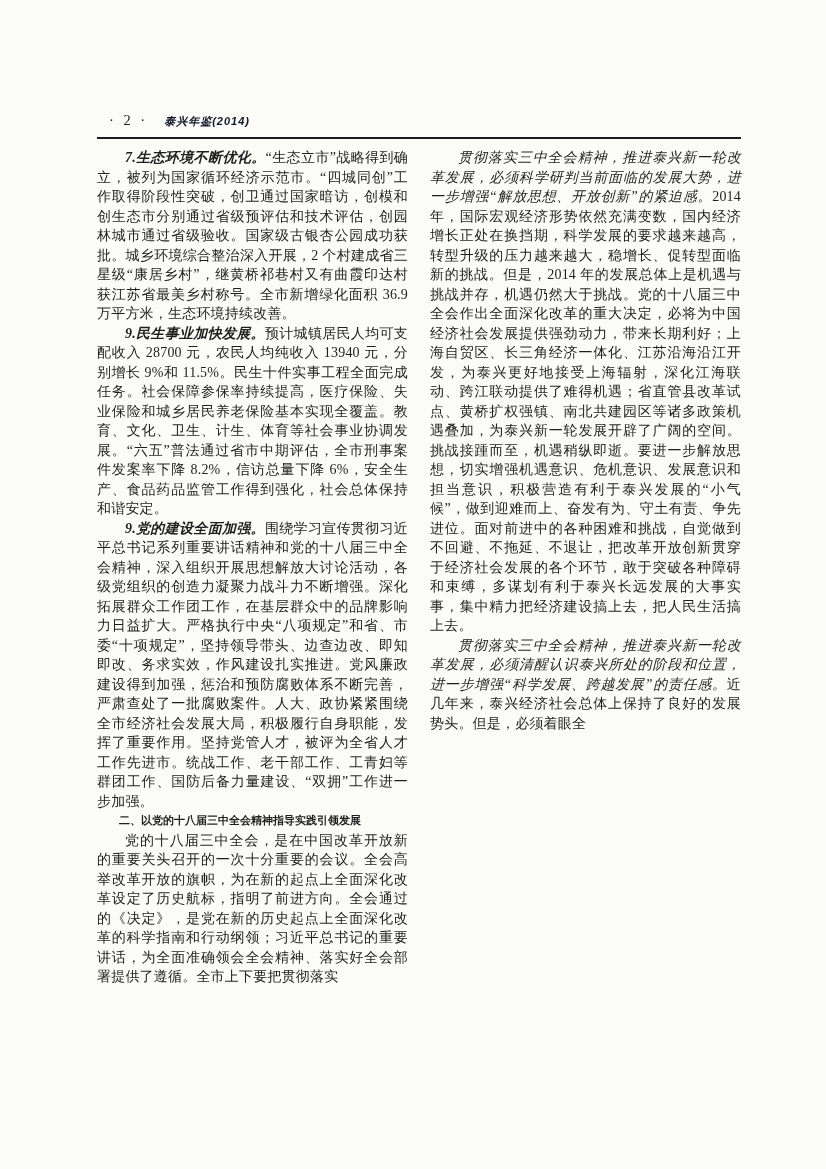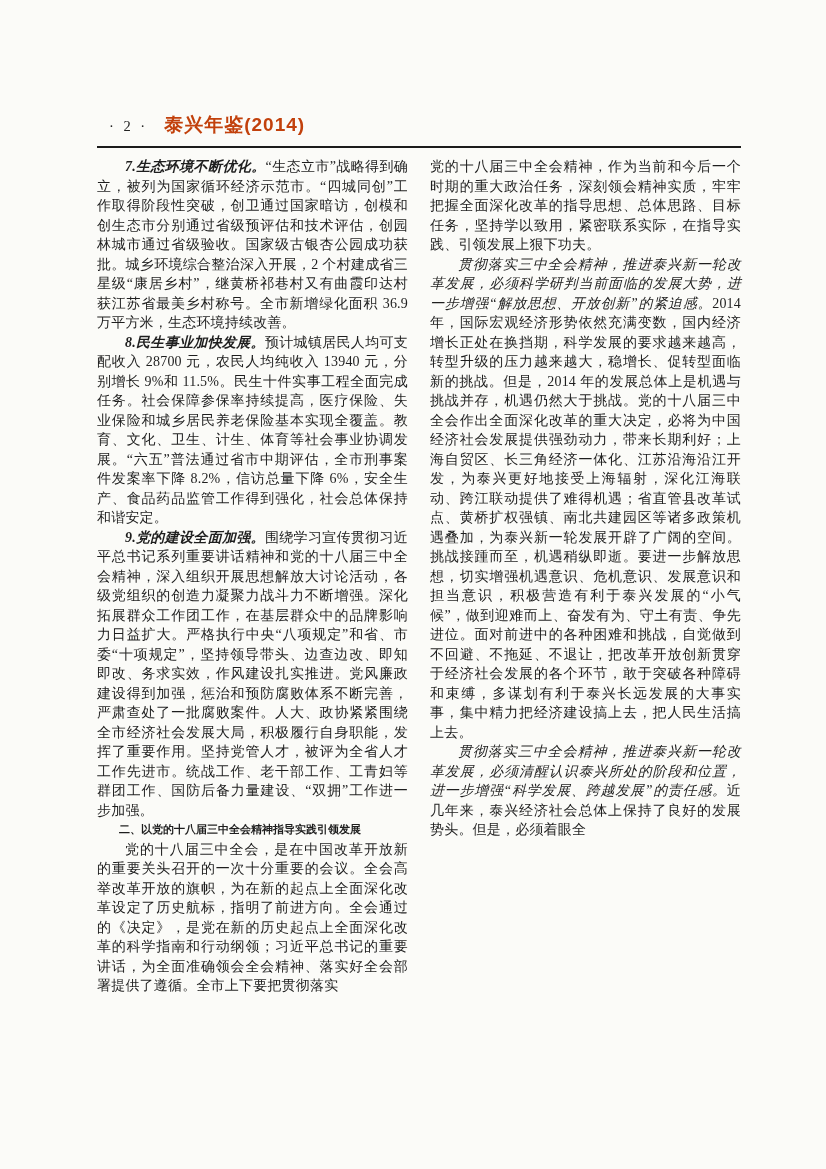--- a/index.html
+++ b/index.html
@@ -26,25 +26,26 @@
     padding-bottom: 8px;
     padding-left: 12px;
   }
   .pgnum {
     font-size: 14.5px;
     letter-spacing: 3px;
     color: #222;
     white-space: nowrap;
   }
   .booktitle {
-    font-size: 19px;
+    font-size: 11px;
     font-weight: bold;
     font-family: "Liberation Sans", sans-serif;
-    color: #c2410c;
+    color: #0f172a;
     letter-spacing: 1px;
+    font-style: italic;
   }
   .rule {
     height: 2px;
     background: #1b1b1b;
     width: 100%;
   }
   .cols {
     display: flex;
     gap: 22px;
     margin-top: 9px;
@@ -87,27 +88,26 @@
     <div class="hdr">
       <span class="pgnum">· 2 ·</span>
       <span class="booktitle">泰兴年鉴(2014)</span>
     </div>
     <div class="rule"></div>
 
     <div class="cols">
 
       <div class="col">
         <p><span class="lead">7.生态环境不断优化。</span><span>“生态立市”战略得到确立，被列为国家循环经济示范市。“四城同创”工作取得阶段性突破，创卫通过国家暗访，创模和创生态市分别通过省级预评估和技术评估，创园林城市通过省级验收。国家级古银杏公园成功获批。城乡环境综合整治深入开展，2 个村建成省三星级“康居乡村”，继黄桥祁巷村又有曲霞印达村获江苏省最美乡村称号。全市新增绿化面积 36.9 万平方米，生态环境持续改善。</span></p>
-        <p><span class="lead">8.民生事业加快发展。</span><span>预计城镇居民人均可支配收入 28700 元，农民人均纯收入 13940 元，分别增长 9%和 11.5%。民生十件实事工程全面完成任务。社会保障参保率持续提高，医疗保险、失业保险和城乡居民养老保险基本实现全覆盖。教育、文化、卫生、计生、体育等社会事业协调发展。“六五”普法通过省市中期评估，全市刑事案件发案率下降 8.2%，信访总量下降 6%，安全生产、食品药品监管工作得到强化，社会总体保持和谐安定。</span></p>
+        <p><span class="lead">9.民生事业加快发展。</span><span>预计城镇居民人均可支配收入 28700 元，农民人均纯收入 13940 元，分别增长 9%和 11.5%。民生十件实事工程全面完成任务。社会保障参保率持续提高，医疗保险、失业保险和城乡居民养老保险基本实现全覆盖。教育、文化、卫生、计生、体育等社会事业协调发展。“六五”普法通过省市中期评估，全市刑事案件发案率下降 8.2%，信访总量下降 6%，安全生产、食品药品监管工作得到强化，社会总体保持和谐安定。</span></p>
         <p><span class="lead">9.党的建设全面加强。</span><span>围绕学习宣传贯彻习近平总书记系列重要讲话精神和党的十八届三中全会精神，深入组织开展思想解放大讨论活动，各级党组织的创造力凝聚力战斗力不断增强。深化拓展群众工作团工作，在基层群众中的品牌影响力日益扩大。严格执行中央“八项规定”和省、市委“十项规定”，坚持领导带头、边查边改、即知即改、务求实效，作风建设扎实推进。党风廉政建设得到加强，惩治和预防腐败体系不断完善，严肃查处了一批腐败案件。人大、政协紧紧围绕全市经济社会发展大局，积极履行自身职能，发挥了重要作用。坚持党管人才，被评为全省人才工作先进市。统战工作、老干部工作、工青妇等群团工作、国防后备力量建设、“双拥”工作进一步加强。</span></p>
         <p class="sec-heading">二、以党的十八届三中全会精神指导实践引领发展</p>
         <p><span>党的十八届三中全会，是在中国改革开放新的重要关头召开的一次十分重要的会议。全会高举改革开放的旗帜，为在新的起点上全面深化改革设定了历史航标，指明了前进方向。全会通过的《决定》，是党在新的历史起点上全面深化改革的科学指南和行动纲领；习近平总书记的重要讲话，为全面准确领会全会精神、落实好全会部署提供了遵循。全市上下要把贯彻落实</span></p>
       </div>
 
       <div class="col">
-        <p class="noindent"><span>党的十八届三中全会精神，作为当前和今后一个时期的重大政治任务，深刻领会精神实质，牢牢把握全面深化改革的指导思想、总体思路、目标任务，坚持学以致用，紧密联系实际，在指导实践、引领发展上狠下功夫。</span></p>
         <p><span class="kai">贯彻落实三中全会精神，推进泰兴新一轮改革发展，必须科学研判当前面临的发展大势，进一步增强“解放思想、开放创新”的紧迫感。</span><span>2014 年，国际宏观经济形势依然充满变数，国内经济增长正处在换挡期，科学发展的要求越来越高，转型升级的压力越来越大，稳增长、促转型面临新的挑战。但是，2014 年的发展总体上是机遇与挑战并存，机遇仍然大于挑战。党的十八届三中全会作出全面深化改革的重大决定，必将为中国经济社会发展提供强劲动力，带来长期利好；上海自贸区、长三角经济一体化、江苏沿海沿江开发，为泰兴更好地接受上海辐射，深化江海联动、跨江联动提供了难得机遇；省直管县改革试点、黄桥扩权强镇、南北共建园区等诸多政策机遇叠加，为泰兴新一轮发展开辟了广阔的空间。挑战接踵而至，机遇稍纵即逝。要进一步解放思想，切实增强机遇意识、危机意识、发展意识和担当意识，积极营造有利于泰兴发展的“小气候”，做到迎难而上、奋发有为、守土有责、争先进位。面对前进中的各种困难和挑战，自觉做到不回避、不拖延、不退让，把改革开放创新贯穿于经济社会发展的各个环节，敢于突破各种障碍和束缚，多谋划有利于泰兴长远发展的大事实事，集中精力把经济建设搞上去，把人民生活搞上去。</span></p>
         <p><span class="kai">贯彻落实三中全会精神，推进泰兴新一轮改革发展，必须清醒认识泰兴所处的阶段和位置，进一步增强“科学发展、跨越发展”的责任感。</span><span>近几年来，泰兴经济社会总体上保持了良好的发展势头。但是，必须着眼全</span></p>
       </div>
 
     </div>
   </div>
 </div>
 
 </body></html>

